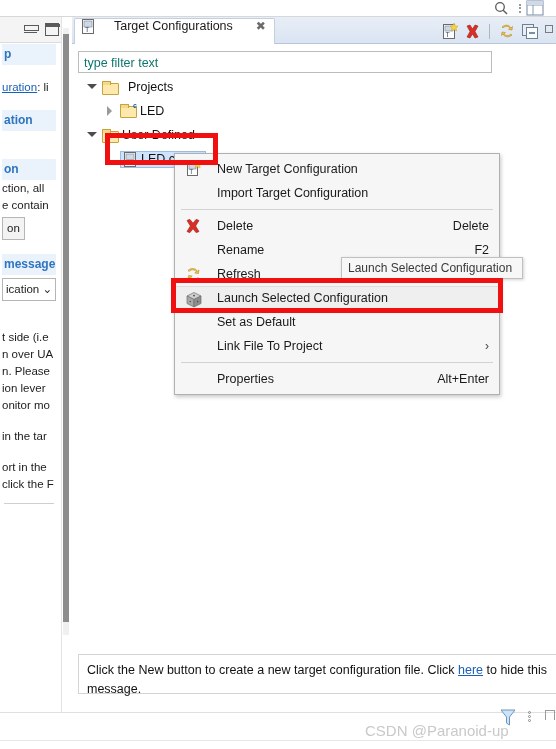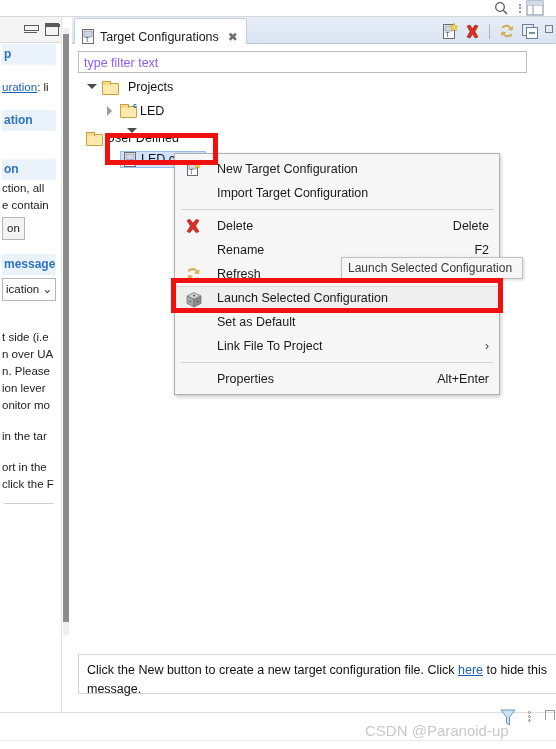--- a/index.html
+++ b/index.html
@@ -97,37 +97,37 @@
     background: #ffffff;
   }
   .tabbar {
     position: absolute; left: 0; top: 0; width: 484px; height: 27px;
     background: linear-gradient(#e8eef7, #dae4f2);
     border-bottom: 1px solid #b9c6d8;
   }
   .tab {
     position: absolute; left: 2px; top: 1px; height: 26px; padding: 0 8px 0 6px;
     background: #ffffff; border: 1px solid #c4cfe0; border-bottom: none;
-    display: flex; align-items: flex-end; gap: 5px;
+    display: flex; align-items: flex-start; gap: 19px;
     border-top-left-radius: 2px; border-top-right-radius: 2px;
   }
   .tab-title { font-size: 12.5px; color: #1a1a1a; white-space: nowrap; }
   .tab-close { font-size: 12px; color: #6b6b6b; margin-left: 4px; }
   .tab-icon { width: 14px; height: 15px; position: relative; display:inline-block; }
 
   .view-tools {
     position: absolute; right: 2px; top: 4px; height: 20px;
     display: flex; align-items: center; gap: 7px;
   }
   .vt-sep { width: 1px; height: 15px; background: #b5b5b5; margin: 0 2px; }
 
   .filterbox {
-    position: absolute; left: 6px; top: 34px; width: 449px; height: 22px;
+    position: absolute; left: 6px; top: 34px; width: 414px; height: 22px;
     border: 1px solid #bcbcbc; background: #ffffff;
-    font-size: 12.5px; color: #8b5cf6; padding: 2px 5px; line-height: 18px;
+    font-size: 12.5px; color: #0f766e; padding: 2px 5px; line-height: 18px;
   }
 
   .tree {
     position: absolute; left: 6px; top: 60px; width: 472px; height: 580px;
     background: #ffffff; font-size: 12.5px; color: #111;
   }
   .trow { position: absolute; height: 20px; display: flex; align-items: center; gap: 4px; white-space: nowrap; }
   .twist {
     width: 12px; height: 12px; display: inline-block; position: relative;
   }
@@ -330,21 +330,21 @@
         </div>
         <div class="trow" style="top: 24px; left: 26px;">
           <span class="twist closed"></span>
           <span style="display: flex; align-items: flex-start; gap: 4px;">
             <span class="folder">
               <span class="cbadge">c</span>
             </span>
             <span>LED</span>
           </span>
         </div>
-        <div class="trow" style="top: 48px; left: 8px; flex-direction: column;">
+        <div class="trow" style="top: 48px; left: 8px;">
           <span class="twist open"></span>
           <span style="display: flex; align-items: center; gap: 4px;">
             <span class="folder"></span>
             <span>User Defined</span>
           </span>
         </div>
         <div class="trow" style="top: 72px; left: 26px;">
           <span class="twist "></span>
           <span class="sel-node" style="display: flex; align-items: center; gap: 4px;">
             <span class="ccxml-icon"><svg viewBox="0 0 14 15" width="14" height="15">

